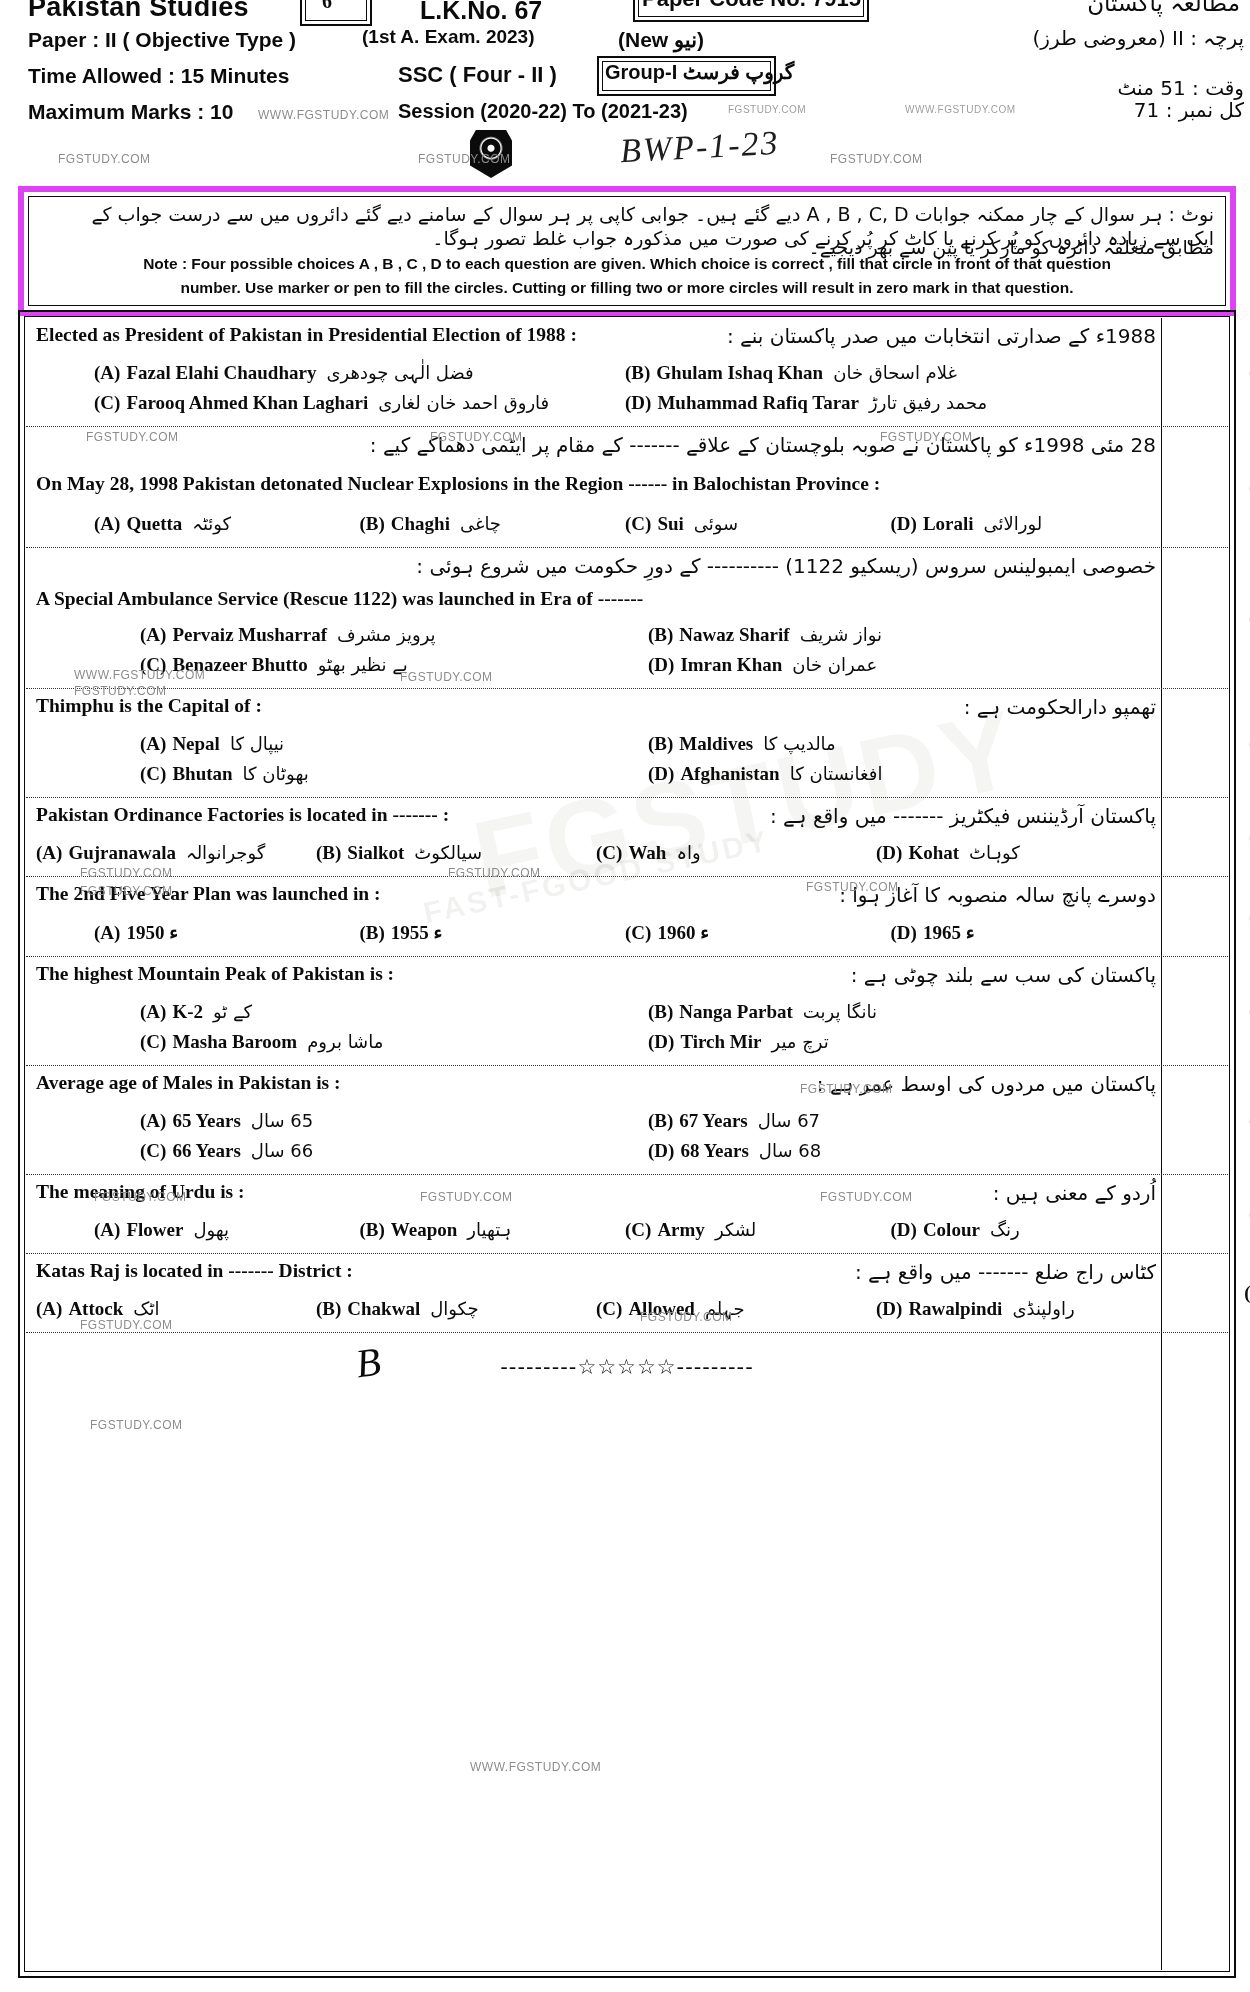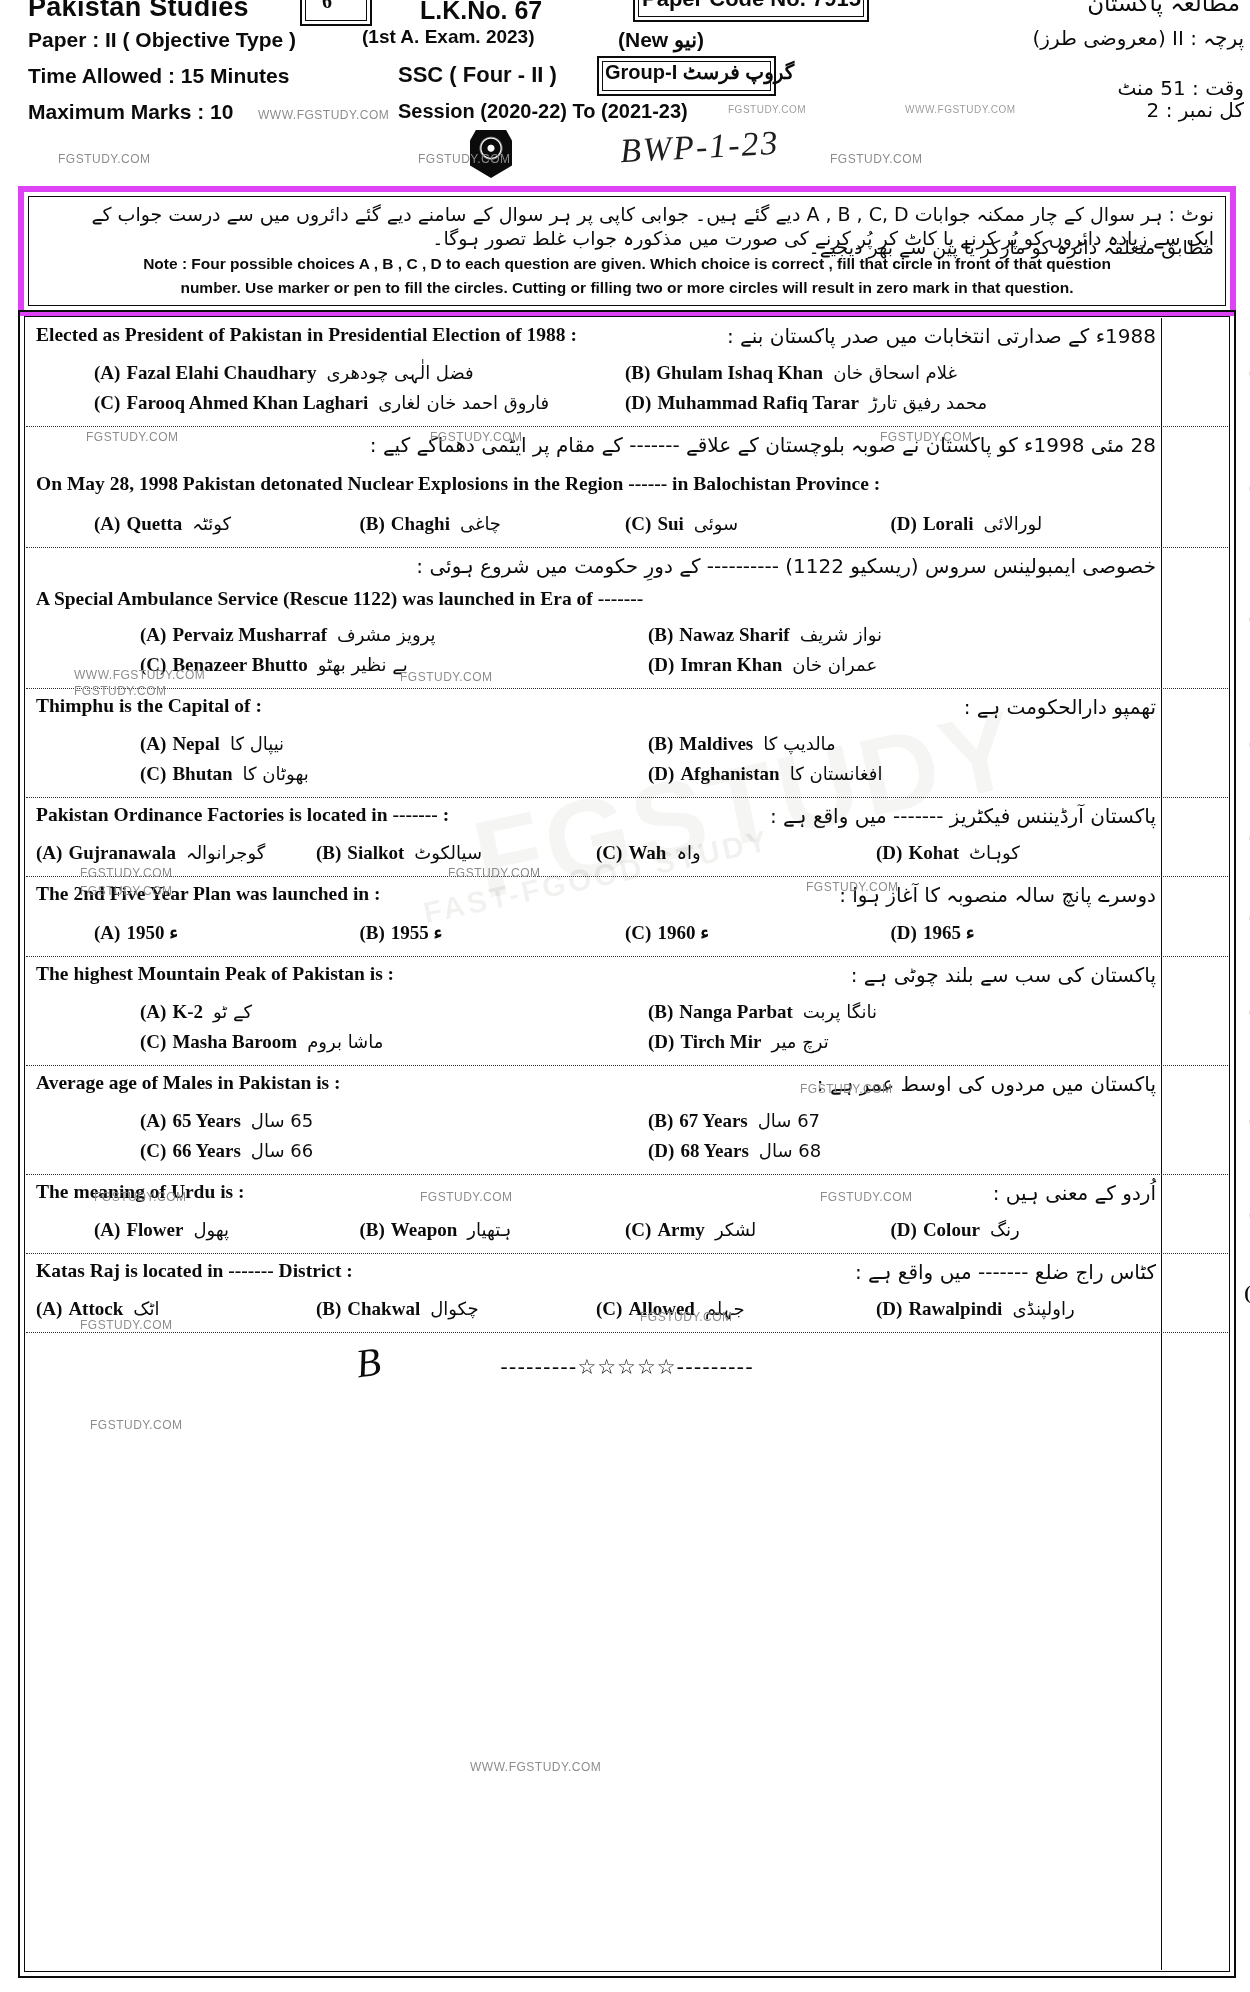--- a/index.html
+++ b/index.html
@@ -107,21 +107,21 @@
     <div class="ln urdu u2">پرچہ  :  II   (معروضی طرز)</div>
 
     <div class="ln timeline">Time Allowed  :  15  Minutes</div>
     <div class="ln sscline">SSC ( Four - II )</div>
     <div class="grpbox"></div>
     <div class="ln grp">Group-I  گروپ فرسٹ</div>
     <div class="ln urdu u3">وقت   :   15  منٹ</div>
 
     <div class="ln maxline">Maximum  Marks   :   10</div>
     <div class="ln sessline">Session (2020-22)  To   (2021-23)</div>
-    <div class="ln urdu u4">کل نمبر : 2</div>
+    <div class="ln urdu u4">کل نمبر : 17</div>
 
     <div class="wm" style="left:258px;top:108px;">WWW.FGSTUDY.COM</div>
     <div class="wm sm" style="left:728px;top:104px;">FGSTUDY.COM</div>
     <div class="wm sm" style="left:905px;top:104px;">WWW.FGSTUDY.COM</div>
 
     <div class="seal"></div>
     <div class="handwrite">BWP-1-23</div>
     <div class="wm" style="left:58px;top:152px;">FGSTUDY.COM</div>
     <div class="wm" style="left:418px;top:152px;">FGSTUDY.COM</div>
     <div class="wm" style="left:830px;top:152px;">FGSTUDY.COM</div>

